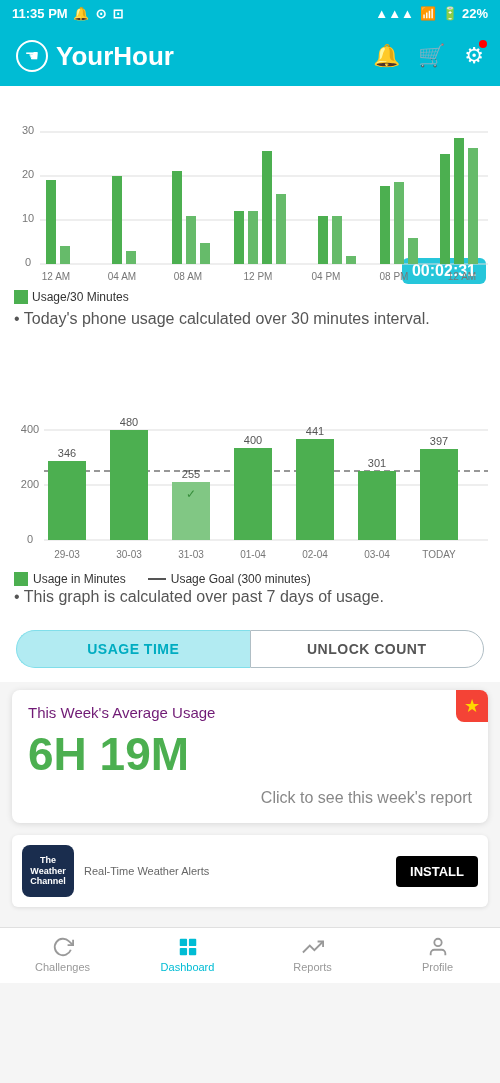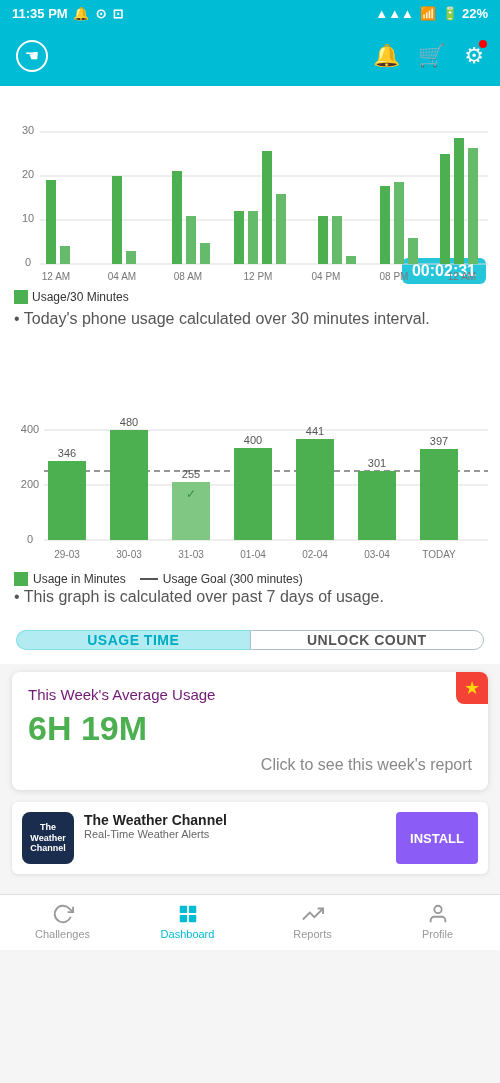--- a/index.html
+++ b/index.html
@@ -67,21 +67,21 @@
       padding: 4px 10px;
       border-radius: 6px;
       margin-top: -28px;
       margin-right: 4px;
     }
 
     
     .toggle-section { display: flex; justify-content: center; gap: 0; margin: 14px 16px 14px 16px; }
     .toggle-btn {
       flex: 1;
-      padding: 1px 0;
+      padding: 10px 0;
       font-size: 14px;
       font-weight: 700;
       border: 1.5px solid #b0bec5;
       cursor: pointer;
       letter-spacing: 0.5px;
       background: white;
       color: #555;
     }
     .toggle-btn.active {
       background: #b2ebf2;
@@ -94,57 +94,58 @@
     
     .weekly-card {
       margin: 0 12px 12px 12px;
       background: white;
       border-radius: 8px;
       padding: 14px 16px 16px 16px;
       box-shadow: 0 1px 6px rgba(0,0,0,0.12);
       position: relative;
     }
     .weekly-card-title { font-size: 15px; color: #701a75; margin-bottom: 6px; }
-    .weekly-card-value { font-size: 34px; font-weight: 700; color: #4caf50; margin-bottom: 8px; }
+    .weekly-card-value { font-size: 46px; font-weight: 700; color: #4caf50; margin-bottom: 8px; }
     .weekly-card-link { font-size: 16px; color: #888; text-align: right; }
     .star-badge {
       position: absolute;
       top: 0; right: 0;
       background: #f44336;
       color: #ffd700;
       font-size: 18px;
       width: 32px; height: 32px;
       display: flex; align-items: center; justify-content: center;
       border-radius: 0 8px 0 8px;
     }
 
     
     .ad-banner {
       margin: 0 12px 12px 12px;
       background: white;
       border-radius: 6px;
       display: flex;
+      align-items: center;
       padding: 10px;
       box-shadow: 0 1px 4px rgba(0,0,0,0.1);
       gap: 10px;
     }
     .ad-icon-box {
       background: #1a2d4e;
       width: 52px; height: 52px;
       border-radius: 8px;
       display: flex; align-items: center; justify-content: center;
       flex-shrink: 0;
       font-size: 9px; color: white; text-align: center; font-weight: bold;
       line-height: 1.2;
     }
     .ad-text { flex: 1; }
     .ad-title { font-size: 14px; font-weight: 700; color: #222; }
     .ad-sub { font-size: 11px; color: #666; }
     .ad-install-btn {
-      background: #8b5cf6;
+      background: #000000;
       color: white;
       font-weight: 700;
       font-size: 13px;
       padding: 8px 14px;
       border-radius: 4px;
       border: none;
       cursor: pointer;
       white-space: nowrap;
     }
 
@@ -192,20 +193,21 @@
     <span>🔋 <span>22</span>%</span>
   </div>
 </div>
 
 <div class="header">
   <div class="header-logo">
     <svg width="32" height="32" viewBox="0 0 32 32">
       <circle cx="16" cy="16" r="15" fill="none" stroke="white" stroke-width="2"></circle>
       <text x="16" y="21" text-anchor="middle" font-size="16" fill="white">☚</text>
     </svg>
+    <span class="header-logo-text">YourHour</span>
   </div>
   <div class="header-icons">
     <span class="header-icon">🔔</span>
     <span class="header-icon">🛒</span>
     <span class="header-icon">
       ⚙
       <span class="red-dot"></span>
     </span>
   </div>
 </div>
@@ -323,21 +325,21 @@
 
       <rect x="348" y="123" width="38" height="69" fill="#4caf50"></rect>
       <text x="367" y="119" font-size="11" fill="#555" text-anchor="middle">301</text>
       <text x="367" y="210" font-size="10" fill="#777" text-anchor="middle">03-04</text>
 
       <rect x="410" y="101" width="38" height="91" fill="#4caf50"></rect>
       <text x="429" y="97" font-size="11" fill="#555" text-anchor="middle">397</text>
       <text x="429" y="210" font-size="10" fill="#777" text-anchor="middle">TODAY</text>
     </svg>
 
-    <div style="display:flex;align-items:center;gap:14px;margin:4px 4px 2px 4px;">
+    <div style="display:flex;align-items:center;gap:22px;margin:4px 4px 2px 4px;">
       <div style="display:flex;align-items:center;gap:5px;">
         <span class="legend-box"></span>
         <span class="legend-text">Usage in Minutes</span>
       </div>
       <div style="display:flex;align-items:center;gap:5px;">
         <span class="legend-line"></span>
         <span class="legend-text">Usage Goal (300 minutes)</span>
       </div>
     </div>
     <div class="note-text">• This graph is calculated over past 7 days of usage.</div>
@@ -355,21 +357,20 @@
       <div class="weekly-card-title">This Week's Average Usage</div>
       <div class="weekly-card-value">6H 19M</div>
       <div class="weekly-card-link">Click to see this week's report</div>
     </div>
 
     <div class="ad-banner">
       <div class="ad-icon-box">
         <span>The<br>Weather<br>Channel</span>
       </div>
       <div class="ad-text">
-        <div class="ad-title">The Weather Channel</div>
         <div class="ad-sub">Real-Time Weather Alerts</div>
       </div>
       <button class="ad-install-btn">INSTALL</button>
     </div>
   </div>
 
 </div>
 
 <div class="bottom-nav">
   <div class="nav-item">

